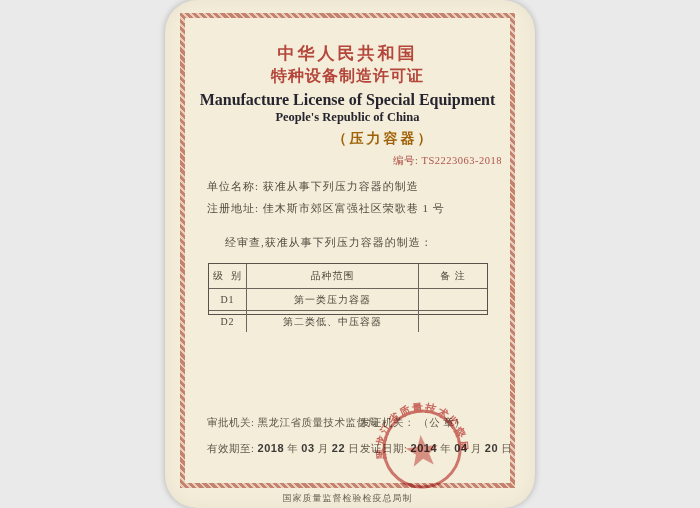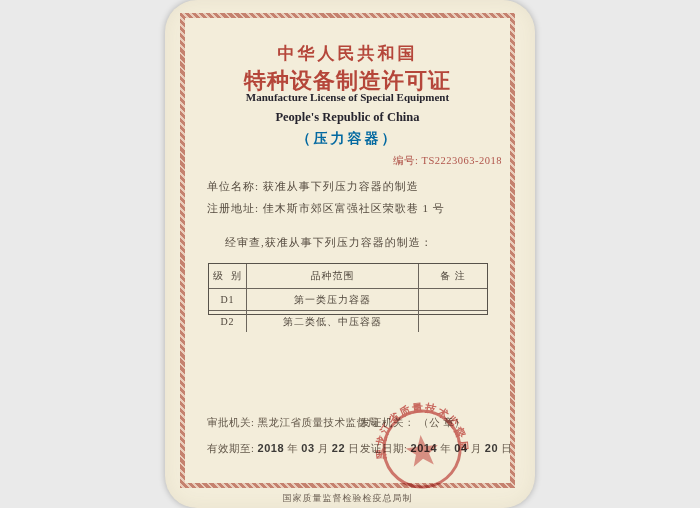--- a/index.html
+++ b/index.html
@@ -19,25 +19,25 @@
   .deco-border{
     position:absolute;left:15px;top:13px;width:335px;height:475px;
     border:5px solid;
     border-image:repeating-linear-gradient(45deg,#c5826f 0 2px,#e9cdbb 2px 4px,#c5826f 4px 5px) 5;
     box-sizing:border-box;
   }
   .line{position:absolute;white-space:nowrap;}
   .center{left:15px;width:335px;text-align:center;}
   .title-cn{color:#b5463a;font-weight:bold;font-family:"Liberation Sans","DejaVu Sans",sans-serif;}
   .t1{top:42px;font-size:17px;letter-spacing:3px;}
-  .t2{top:66px;font-size:22px;letter-spacing:1px;}
+  .t2{top:66px;font-size:16px;letter-spacing:1px;}
   .title-en{color:#26242e;font-weight:bold;font-family:"Liberation Serif","DejaVu Serif",serif;}
-  .e1{top:91px;font-size:11px;}
+  .e1{top:91px;font-size:16px;}
   .e2{top:110px;font-size:12.5px;}
-  .subtitle{top:130px;font-size:14px;color:#0369a1;font-weight:bold;letter-spacing:3px;}
+  .subtitle{top:130px;font-size:14px;color:#a16207;font-weight:bold;letter-spacing:3px;padding-left:36px;}
   .number-line{top:154px;left:228px;font-size:10.5px;color:#b0544a;letter-spacing:.5px;}
   .field{font-size:11px;color:#564c40;letter-spacing:1px;}
   .f1{top:179px;left:42px;}
   .f2{top:201px;left:42px;}
   .statement{top:235px;left:60px;font-size:11px;color:#564c40;letter-spacing:1px;}
   .lic-table{
     position:absolute;left:43px;top:263px;width:280px;height:52px;
     display:grid;grid-template-columns:38px 172px auto;grid-template-rows:25px 22px 21px;
     border:1.5px solid #57524a;box-sizing:border-box;
     font-size:10px;color:#4f463c;

